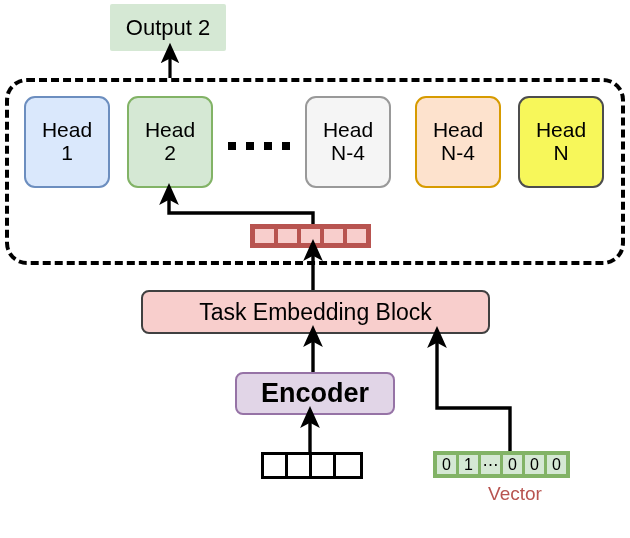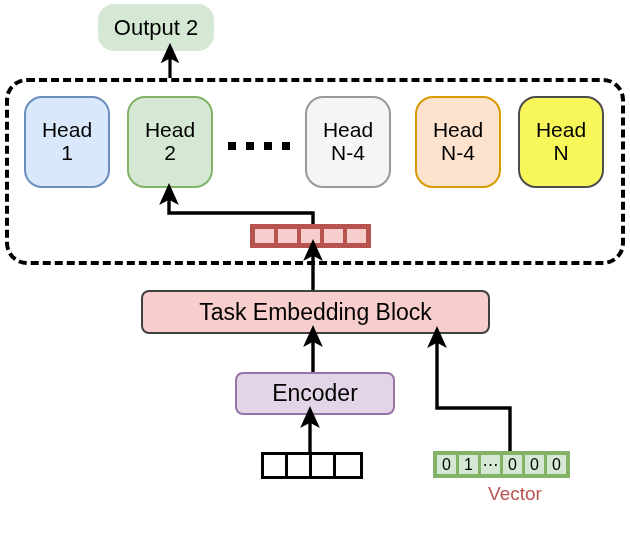--- a/index.html
+++ b/index.html
@@ -20,41 +20,41 @@
     display: flex;
     align-items: center;
     justify-content: center;
     text-align: center;
     line-height: 1.08;
     color: #000000;
   }
 
   
   #output-box {
-    left: 98px; top: 4px; width: 116px; height: 47px;
+    left: 110px; top: 4px; width: 116px; height: 47px;
     background: #d5e8d4;
     border: none;
-    border-radius: 16px;
+    border-radius: 2px;
     font-size: 22px;
   }
 
   
   #heads-container {
     position: absolute;
     left: 5px; top: 78px; width: 620px; height: 187px;
     border: 4px dashed #000000;
     border-radius: 22px;
     background: transparent;
   }
 
   
   .head-box {
     width: 86px; height: 92px;
     top: 96px;
-    border-radius: 18px;
+    border-radius: 11px;
     border-width: 2px;
     border-style: solid;
     font-size: 21px;
     flex-direction: column;
   }
   .head-box .line { display: block; }
   #head-1 { left: 24px;  background: #dae8fc; border-color: #6c8ebf; }
   #head-2 { left: 127px; background: #d5e8d4; border-color: #82b366; }
   #head-n2{ left: 305px; background: #f5f5f5; border-color: #999999; }
   #head-n1{ left: 415px; background: #fde2cd; border-color: #d79b00; }
@@ -94,21 +94,22 @@
     border-radius: 8px;
     font-size: 23px;
   }
 
   
   #encoder-block {
     left: 235px; top: 372px; width: 160px; height: 43px;
     background: #e1d5e7;
     border: 2px solid #9673a6;
     border-radius: 8px;
-    font-size: 23px;
+    font-size: 27px;
+    font-weight: bold;
   }
 
   
   #text-snippet-cells {
     position: absolute;
     left: 261px; top: 452px; height: 27px;
     display: flex;
     border: 3px solid #000000;
   }
   #text-snippet-cells .cell {

